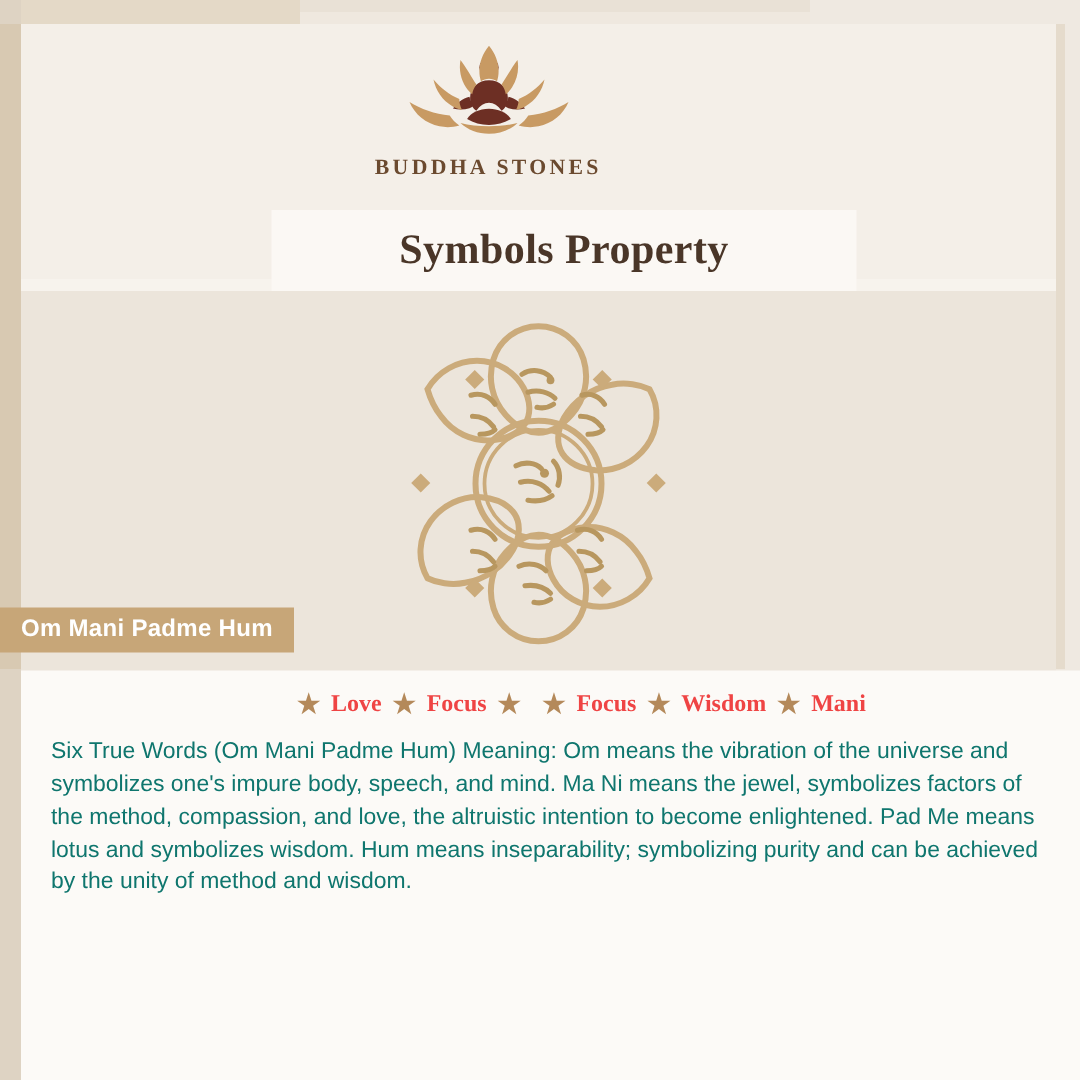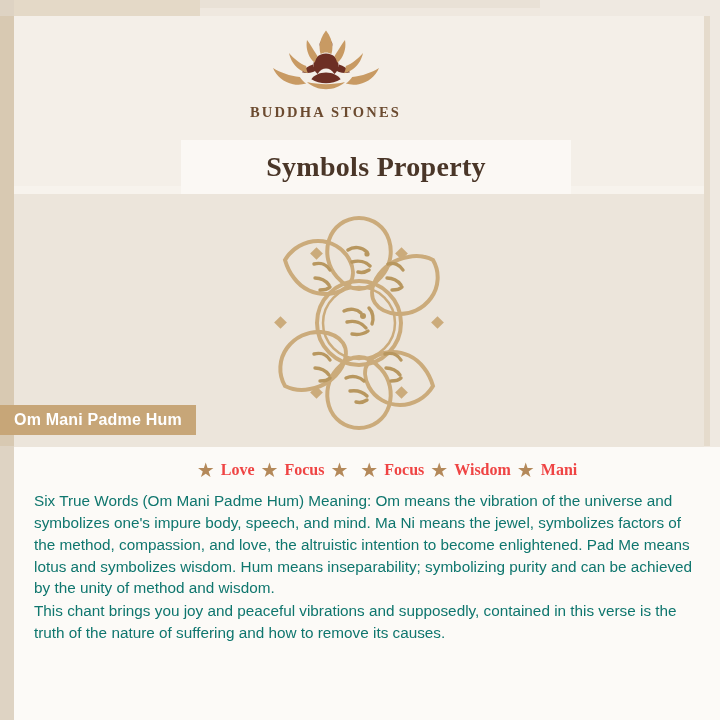--- a/index.html
+++ b/index.html
@@ -310,17 +310,16 @@
       <span class="star">★</span>
       <span class="star">★</span>
       <span class="kw">Focus</span>
       <span class="star">★</span>
       <span class="kw">Wisdom</span>
       <span class="star">★</span>
       <span class="kw">Mani</span>
     </div>
     <div class="body-copy">
       <p>Six True Words (Om Mani Padme Hum) Meaning: Om means the vibration of the universe and symbolizes one's impure body, speech, and mind. Ma Ni means the jewel, symbolizes factors of the method, compassion, and love, the altruistic intention to become enlightened. Pad Me means lotus and symbolizes wisdom. Hum means inseparability; symbolizing purity and can be achieved by the unity of method and wisdom.</p>
-      <p>This chant brings you joy and peaceful vibrations and supposedly, contained in this verse is the truth of the nature of suffering and how to remove its causes.</p>
     </div>
   </div>
 
 </div>
 
 </body></html>

